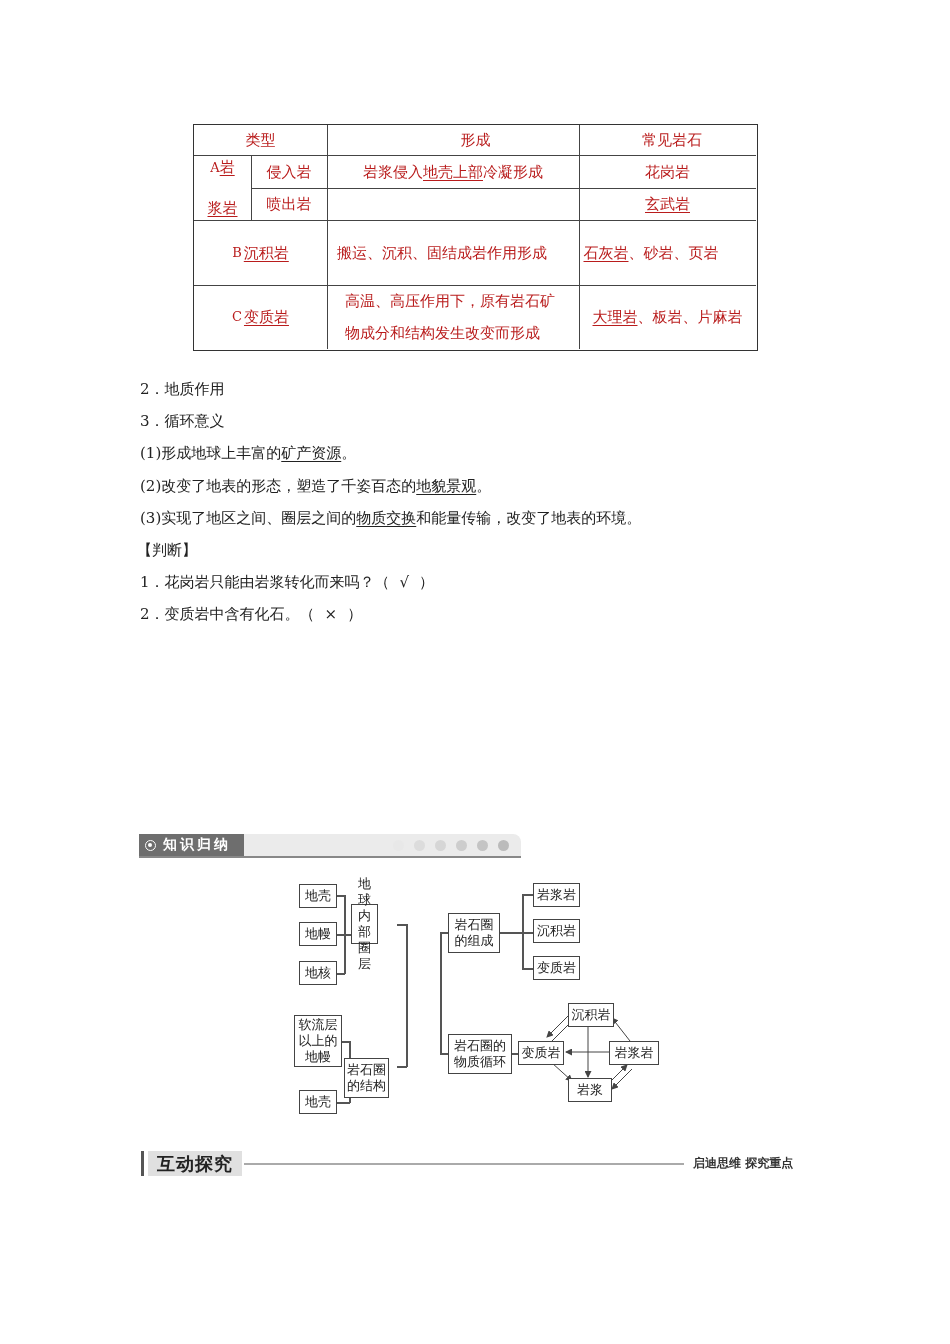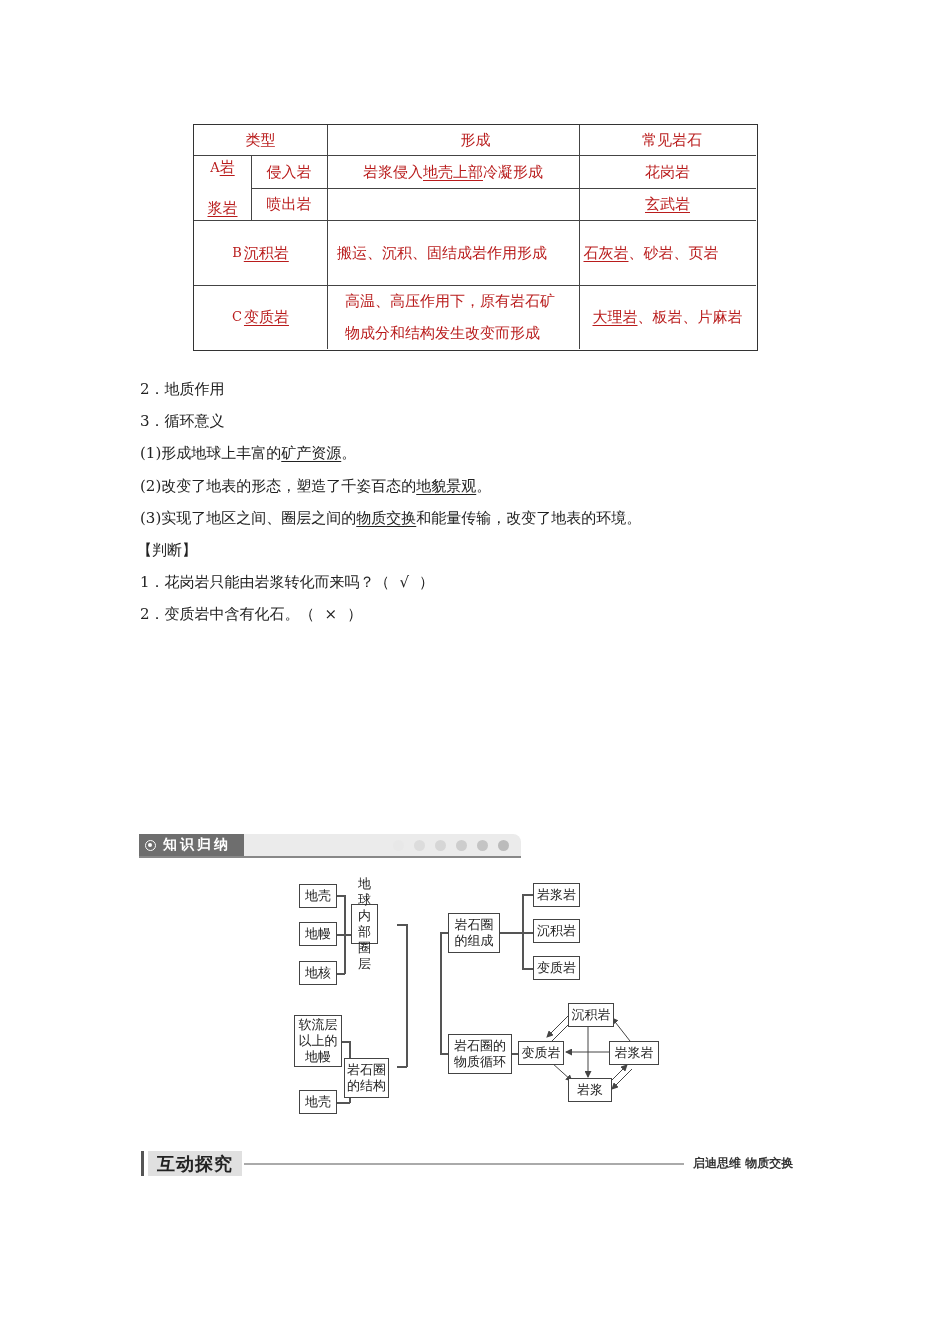--- a/index.html
+++ b/index.html
@@ -218,13 +218,13 @@
 
   <div class="box" style="left:568px;top:1003px;width:46px;height:24px;">沉积岩</div>
   <div class="box" style="left:518px;top:1041px;width:46px;height:24px;">变质岩</div>
   <div class="box" style="left:609px;top:1041px;width:50px;height:24px;">岩浆岩</div>
   <div class="box" style="left:568px;top:1078px;width:44px;height:24px;">岩浆</div>
 </div>
 
 <div class="hd-bar"></div>
 <div class="hd-label">互动探究</div>
 <div class="hd-rule"></div>
-<div class="hd-right">启迪思维  物质交换</div>
+<div class="hd-right">启迪思维  探究重点</div>
 
 </body></html>

